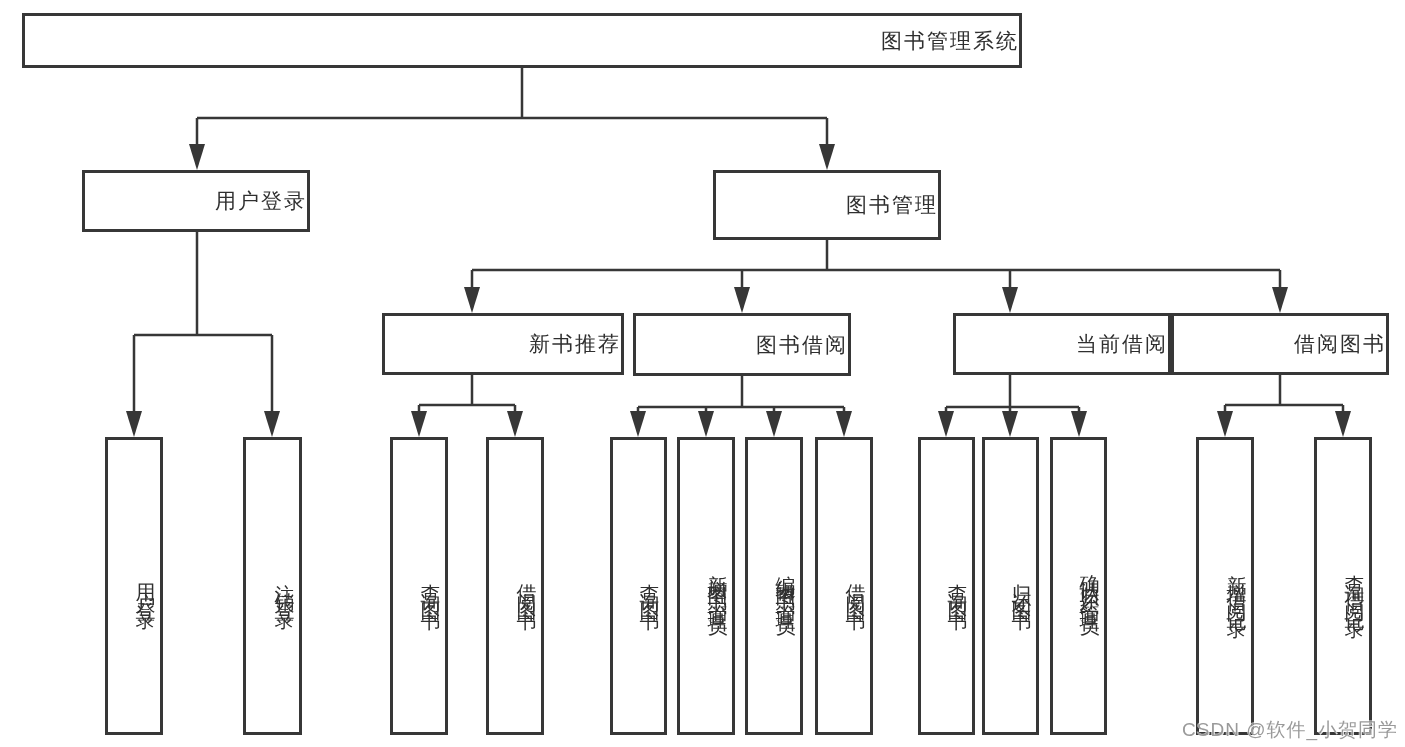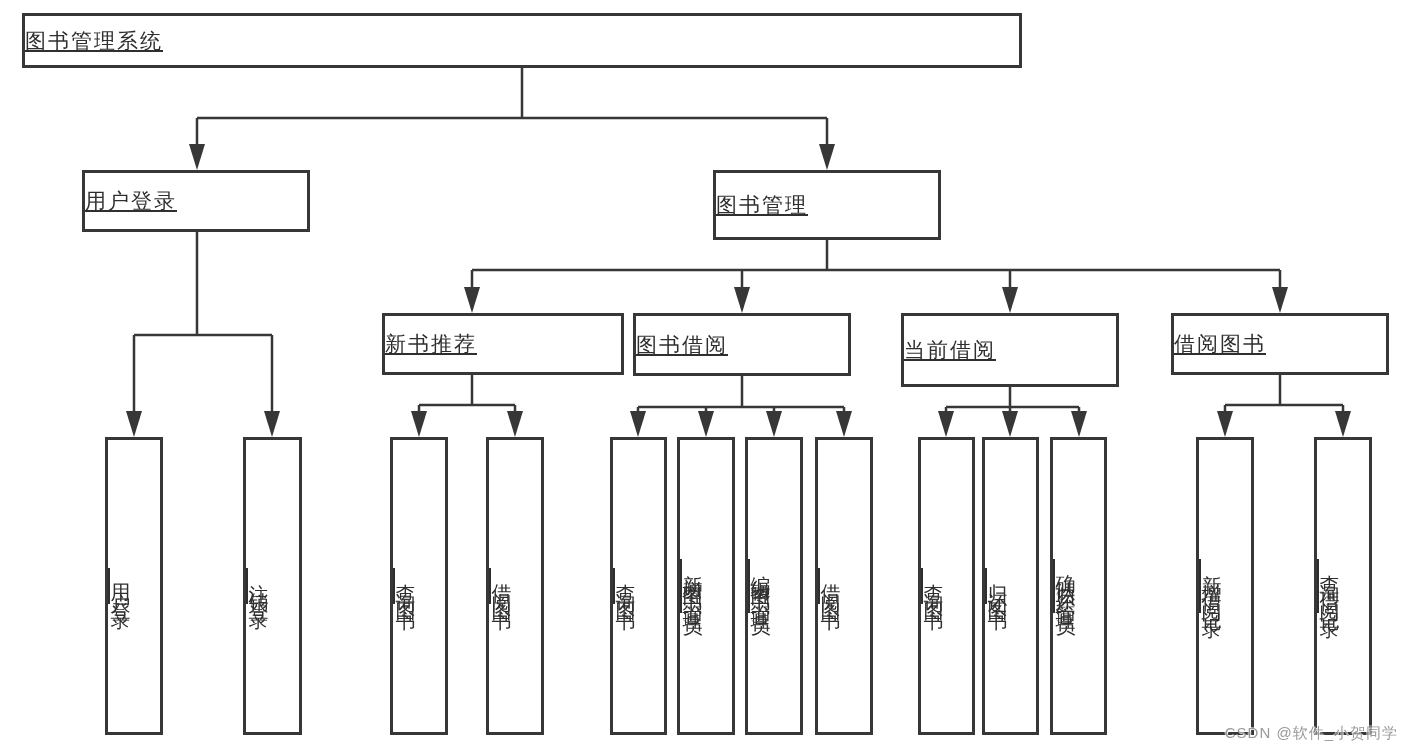--- a/index.html
+++ b/index.html
@@ -26,40 +26,39 @@
   svg.connectors .arrows {
     fill: var(--line, #373737);
     stroke: none;
   }
   .box {
     position: absolute;
     border: 3px solid var(--line, #373737);
     background: #ffffff;
     display: flex;
     align-items: center;
-    justify-content: flex-start;
+    justify-content: flex-end;
     color: var(--text, #2f2f2f);
-    text-decoration: underline;
   }
   .h { font-size: 21px; letter-spacing: 2px; }
   .v { top: 437px; height: 298px; }
   .v span {
     writing-mode: vertical-rl;
     text-orientation: mixed;
     font-size: 20px;
     letter-spacing: 9px;
     white-space: nowrap;
   }
   .v.long span { letter-spacing: 6px; }
   .watermark {
     position: absolute;
     right: 7px;
     bottom: 4px;
     z-index: 5;
-    font-size: 15px;
+    font-size: 19px;
     letter-spacing: 1px;
     color: var(--wm, #9a9a9a);
     text-shadow: 1px 1px 0 rgba(255,255,255,.85), -1px -1px 0 rgba(255,255,255,.6);
   }
 </style>
 </head>
 <body>
 
 <div id="canvas" style="--line: #373737; --text: #2f2f2f; --wm: #9a9a9a; --bg: #ffffff;">
 
@@ -106,21 +105,21 @@
   <div class="box h" style="left:713px;top:170px;width:228px;height:70px">
     <span>图书管理</span>
   </div>
 
   <div class="box h" style="left:382px;top:313px;width:242px;height:62px">
     <span>新书推荐</span>
   </div>
   <div class="box h" style="left:633px;top:313px;width:218px;height:63px">
     <span>图书借阅</span>
   </div>
-  <div class="box h" style="left:901px;top:313px;width:218px;height:74px">
+  <div class="box h" style="left:953px;top:313px;width:218px;height:62px">
     <span>当前借阅</span>
   </div>
   <div class="box h" style="left:1171px;top:313px;width:218px;height:62px">
     <span>借阅图书</span>
   </div>
 
   <div class="box v" style="left:105px;width:58px">
     <span>用户登录</span>
   </div>
   <div class="box v" style="left:243px;width:59px">

